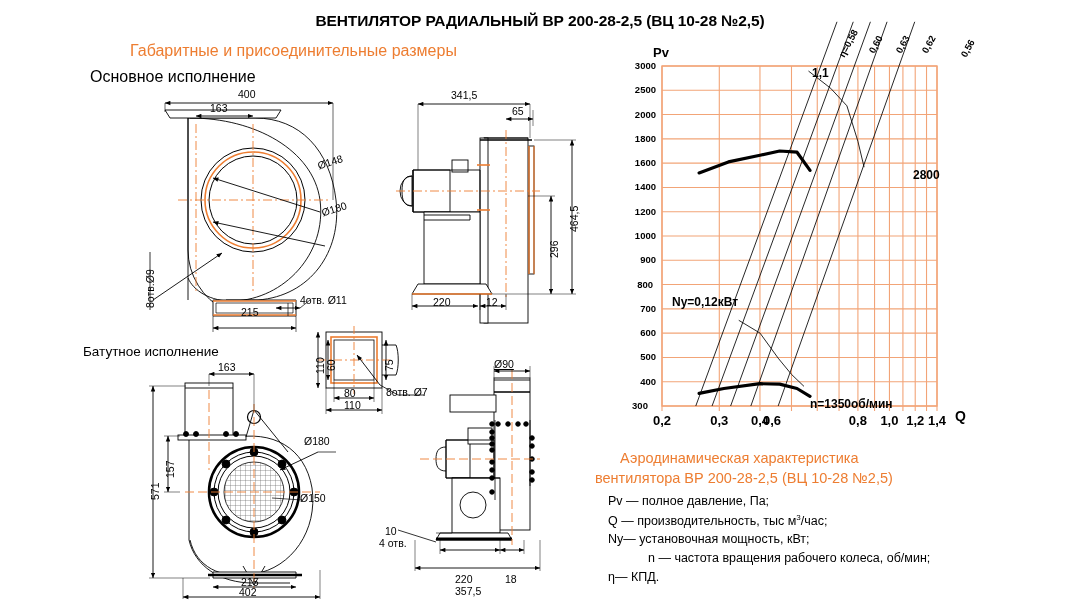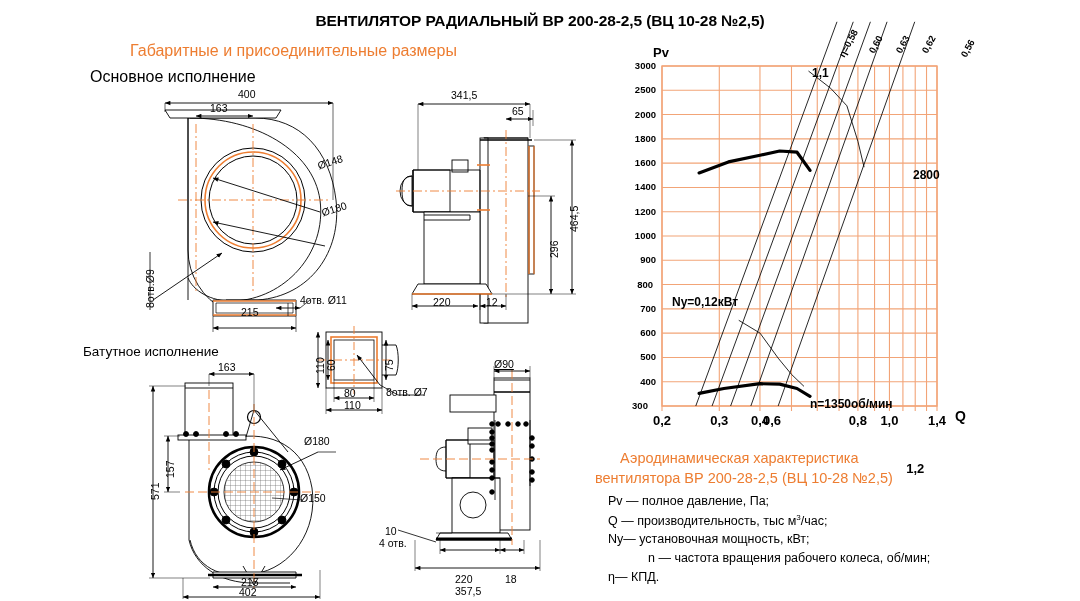--- a/index.html
+++ b/index.html
@@ -453,21 +453,21 @@
     <div class="ytick" style="left: 624px; top: 375.714px;">400</div>
     <div class="ytick" style="left: 624px; top: 400px; text-align: center;">300</div>
   </div>
 <div id="xtick-host">
     <div class="xtick" style="left: 649px;">0,2</div>
     <div class="xtick" style="left: 706.301px;">0,3</div>
     <div class="xtick" style="left: 746.957px;">0,4</div>
     <div class="xtick" style="left: 759px;">0,6</div>
     <div class="xtick" style="left: 844.914px;">0,8</div>
     <div class="xtick" style="left: 876.449px;">1,0</div>
-    <div class="xtick" style="left: 902.215px; margin-top: 48px;">1,2</div>
+    <div class="xtick" style="left: 902.215px;">1,2</div>
     <div class="xtick" style="left: 924px;">1,4</div>
   </div>
 <div id="eta-host">
     <div class="eta-lab" style="left: 846px; top: 48px; transform: rotate(-62deg);">η=0,58</div>
     <div class="eta-lab" style="left: 876px; top: 44px; transform: rotate(-62deg);">0,60</div>
     <div class="eta-lab" style="left: 903px; top: 44px; transform: rotate(-62deg);">0,63</div>
     <div class="eta-lab" style="left: 929px; top: 44px; transform: rotate(-62deg);">0,62</div>
     <div class="eta-lab" style="left: 968px; top: 48px; transform: rotate(-62deg);">0,56</div>
   </div>
 

